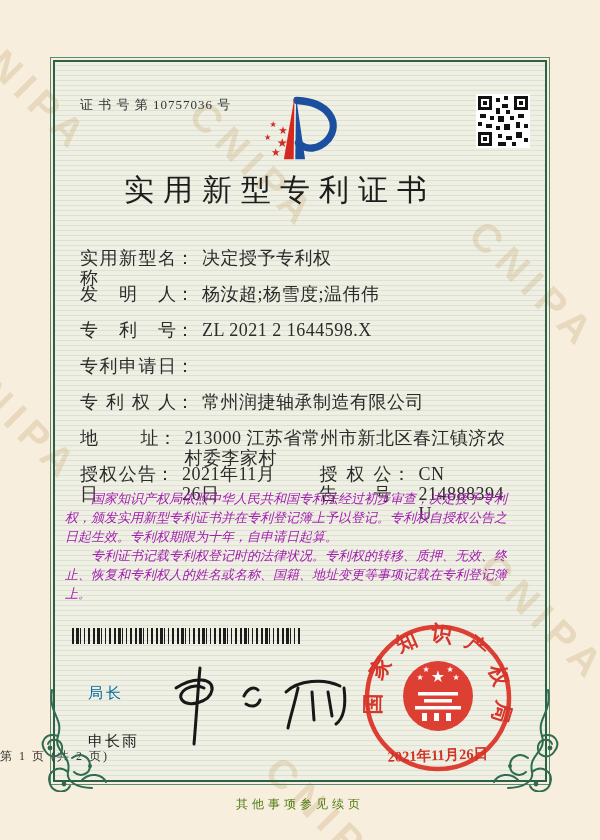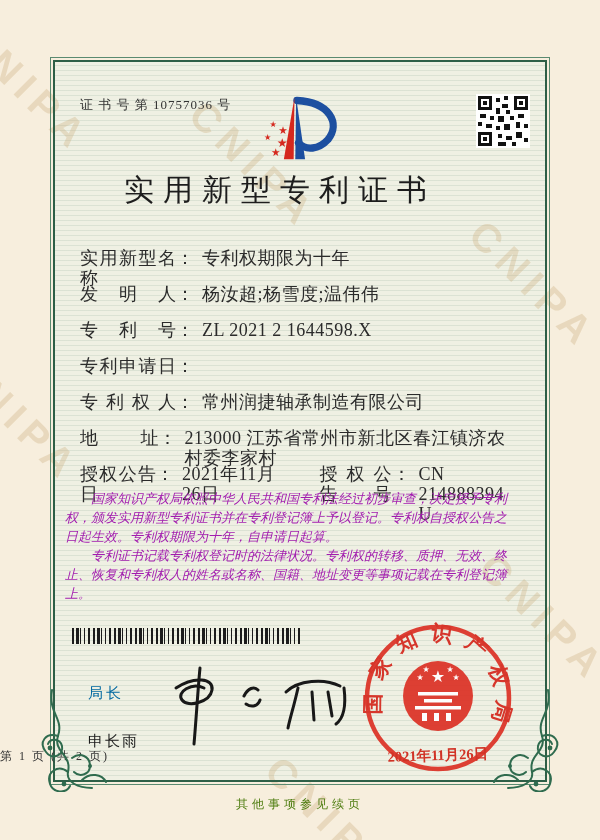--- a/index.html
+++ b/index.html
@@ -178,21 +178,21 @@
       <rect x="7" y="43" width="4" height="4"></rect>
     </g>
 </svg>
 
 <div class="content title" style="position:absolute;">实用新型专利证书</div>
 
 <div class="content fields" style="position:absolute;">
   <div class="frow">
     <span class="flabel">实用新型名称</span>
       <span class="colon">：</span>
-    <span class="fvalue">专利权期限为十年</span>
+    <span class="fvalue">决定授予专利权</span>
   </div>
   <div class="frow">
     <span class="flabel">发明人</span>
       <span class="colon">：</span>
     <span class="fvalue">杨汝超;杨雪度;温伟伟</span>
   </div>
   <div class="frow">
     <span class="flabel">专利号</span>
       <span class="colon">：</span>
     <span class="fvalue">ZL 2021 2 1644598.X</span>

